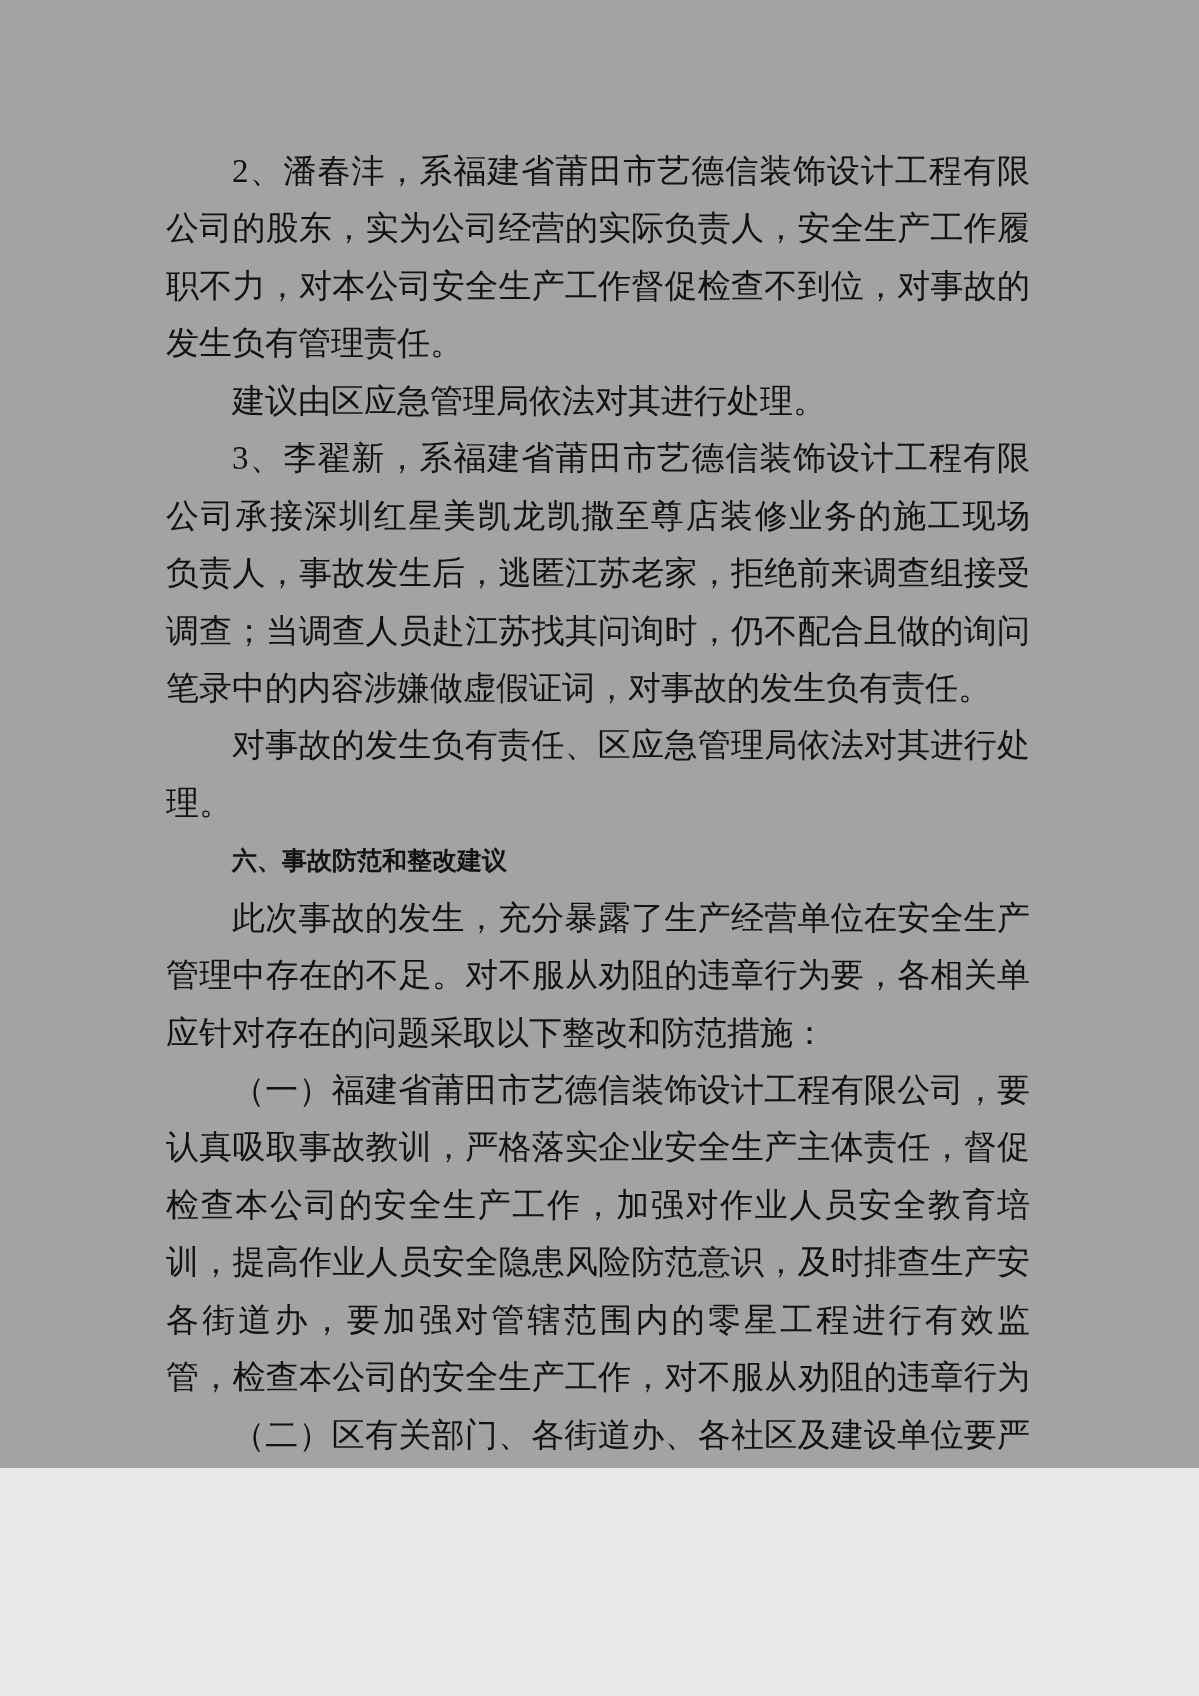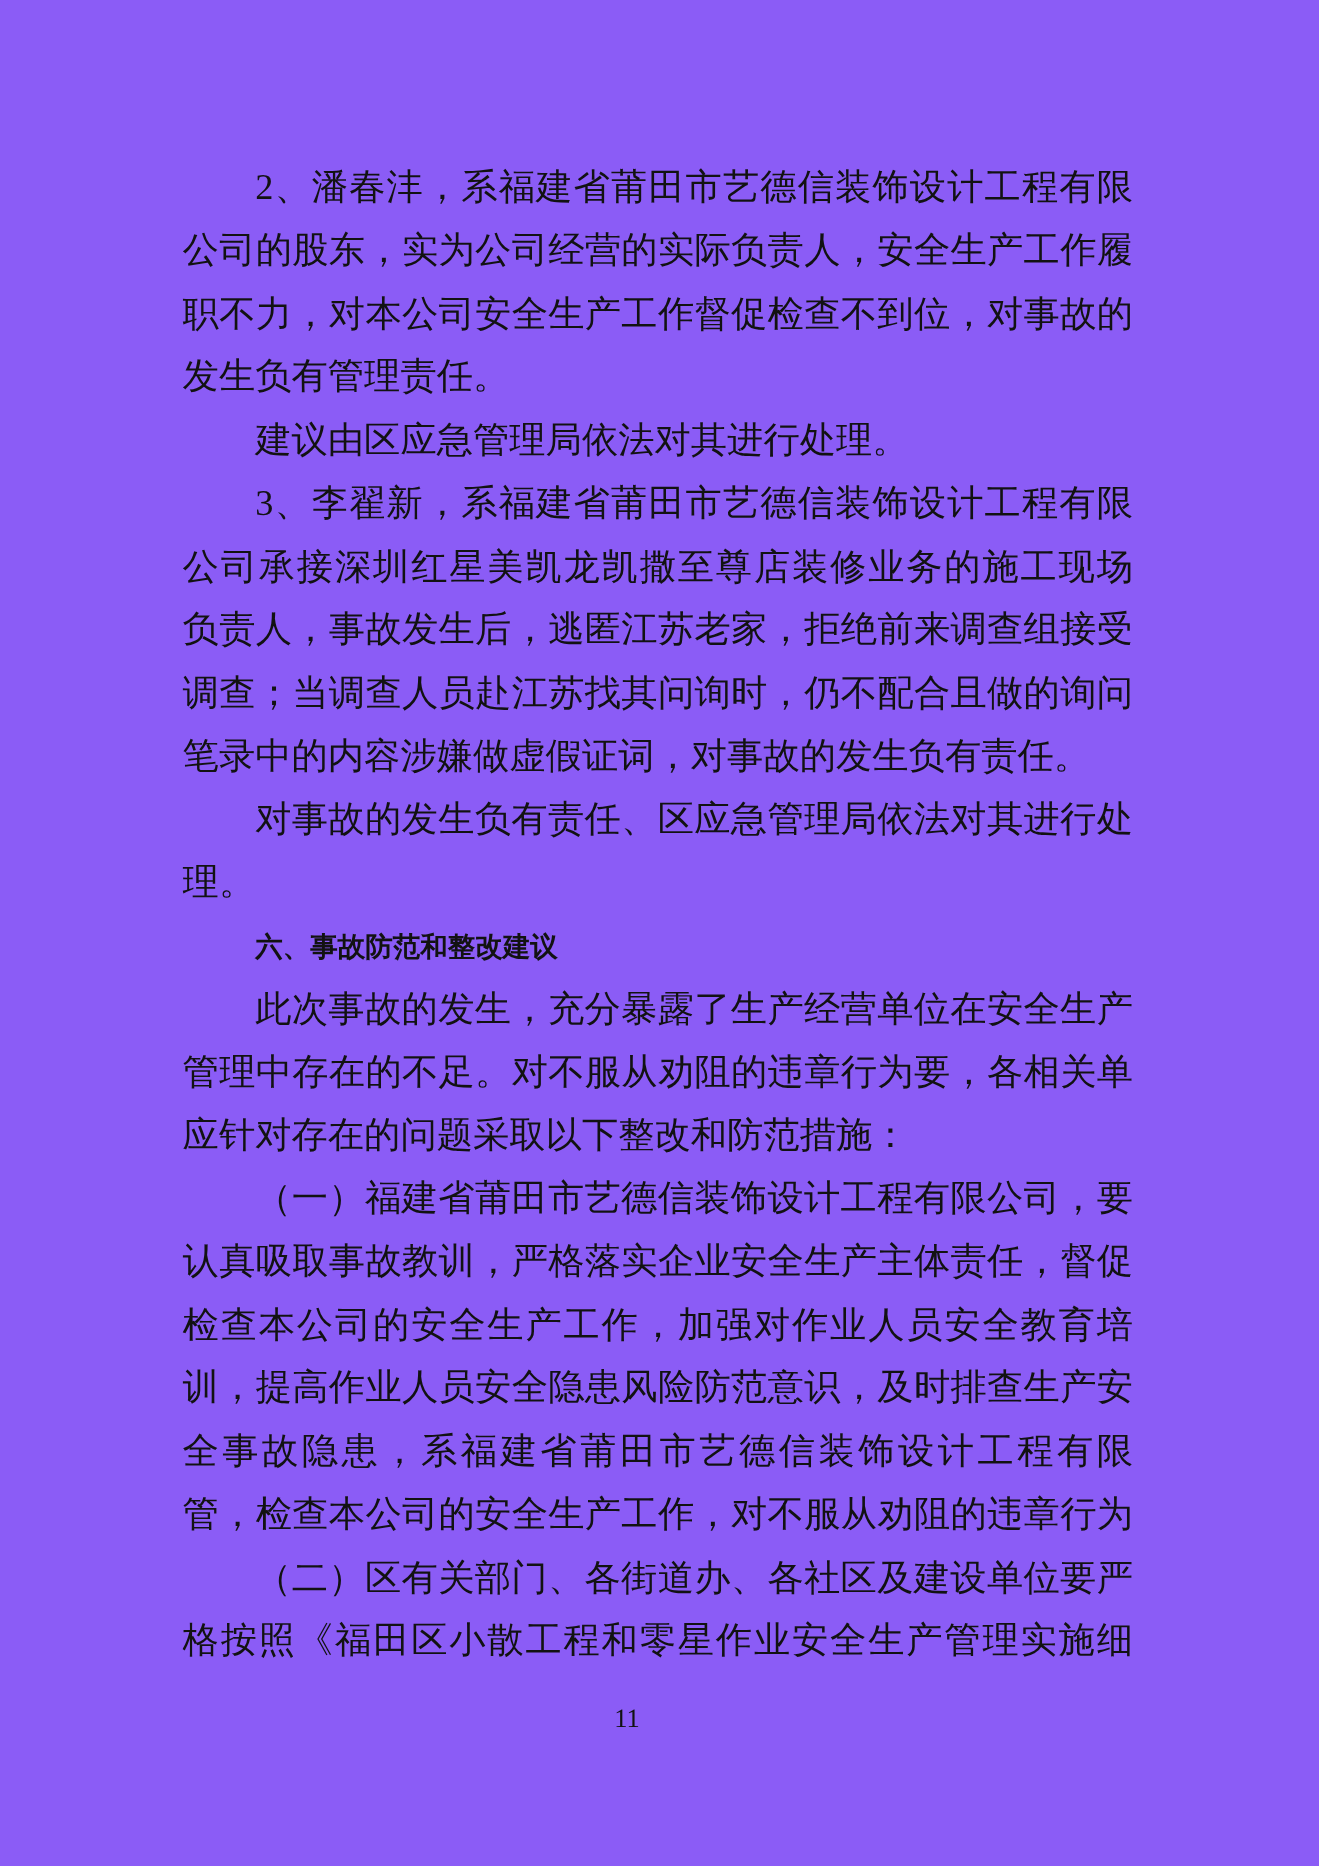--- a/index.html
+++ b/index.html
@@ -3,22 +3,22 @@
 <meta charset="utf-8">
 <style>
   html, body {
     margin: 0;
     padding: 0;
     background: #e8e8e8;
   }
   .page {
     position: relative;
     width: 1199px;
-    height: 1696px;
-    background: #8b5cf6;
+    height: 1468px;
+    background: #a3a3a3;
     overflow: hidden;
     font-family: "Liberation Serif", "DejaVu Serif", serif;
     color: #121212;
   }
   .text-block {
     position: absolute;
     top: 143px;
     left: 166px;
     width: 864px;
     font-size: 33px;
@@ -86,21 +86,21 @@
       <div class="para">
         <div class="line justify indent">此次事故的发生，充分暴露了生产经营单位在安全生产</div>
         <div class="line justify">管理中存在的不足。对不服从劝阻的违章行为要，各相关单位</div>
         <div class="line">应针对存在的问题采取以下整改和防范措施：</div>
       </div>
       <div class="para">
         <div class="line justify indent">（一）福建省莆田市艺德信装饰设计工程有限公司，要</div>
         <div class="line justify">认真吸取事故教训，严格落实企业安全生产主体责任，督促</div>
         <div class="line justify">检查本公司的安全生产工作，加强对作业人员安全教育培</div>
         <div class="line justify">训，提高作业人员安全隐患风险防范意识，及时排查生产安</div>
-        <div class="line justify">全事故隐患，系福建省莆田市艺德信装饰设计工程有限</div>
+        <div class="line justify">各街道办，要加强对管辖范围内的零星工程进行有效监</div>
         <div class="line justify">管，检查本公司的安全生产工作，对不服从劝阻的违章行为要</div>
       </div>
       <div class="para">
         <div class="line justify indent">（二）区有关部门、各街道办、各社区及建设单位要严</div>
         <div class="line justify">格按照《福田区小散工程和零星作业安全生产管理实施细</div>
       </div>
     </div>
   <div class="page-number">11</div>
 </div>
 

